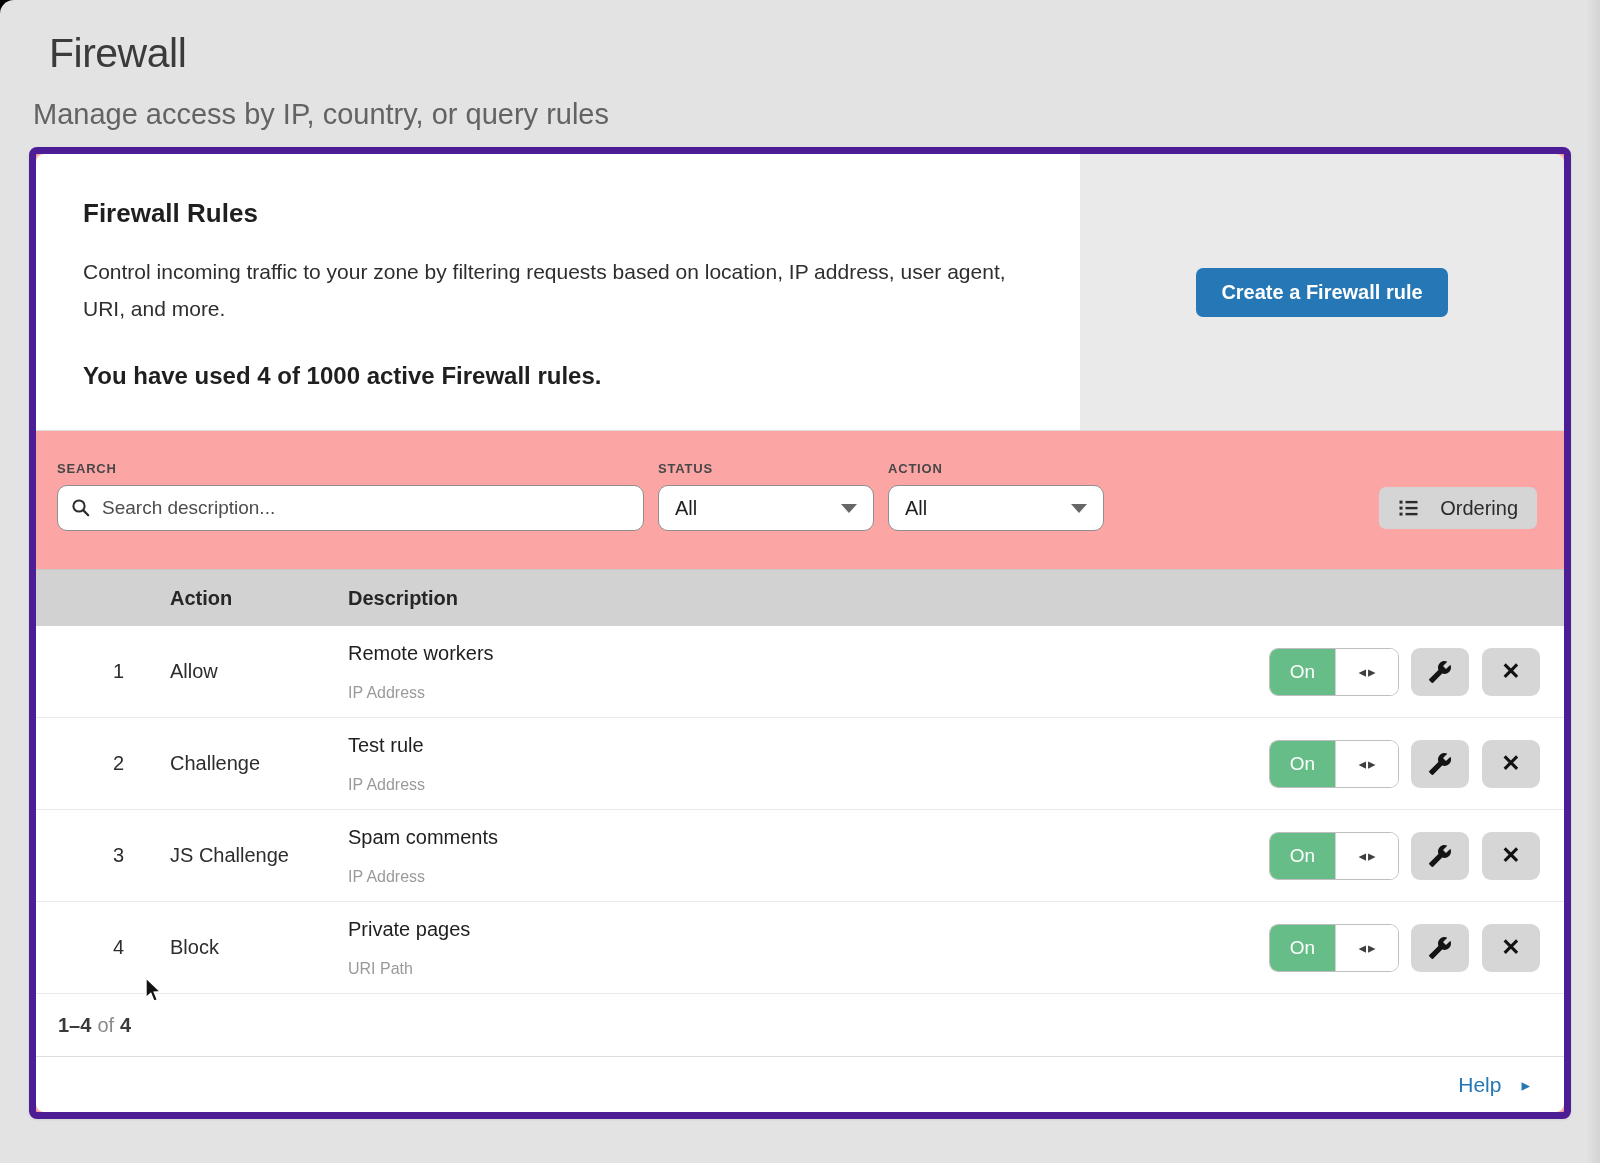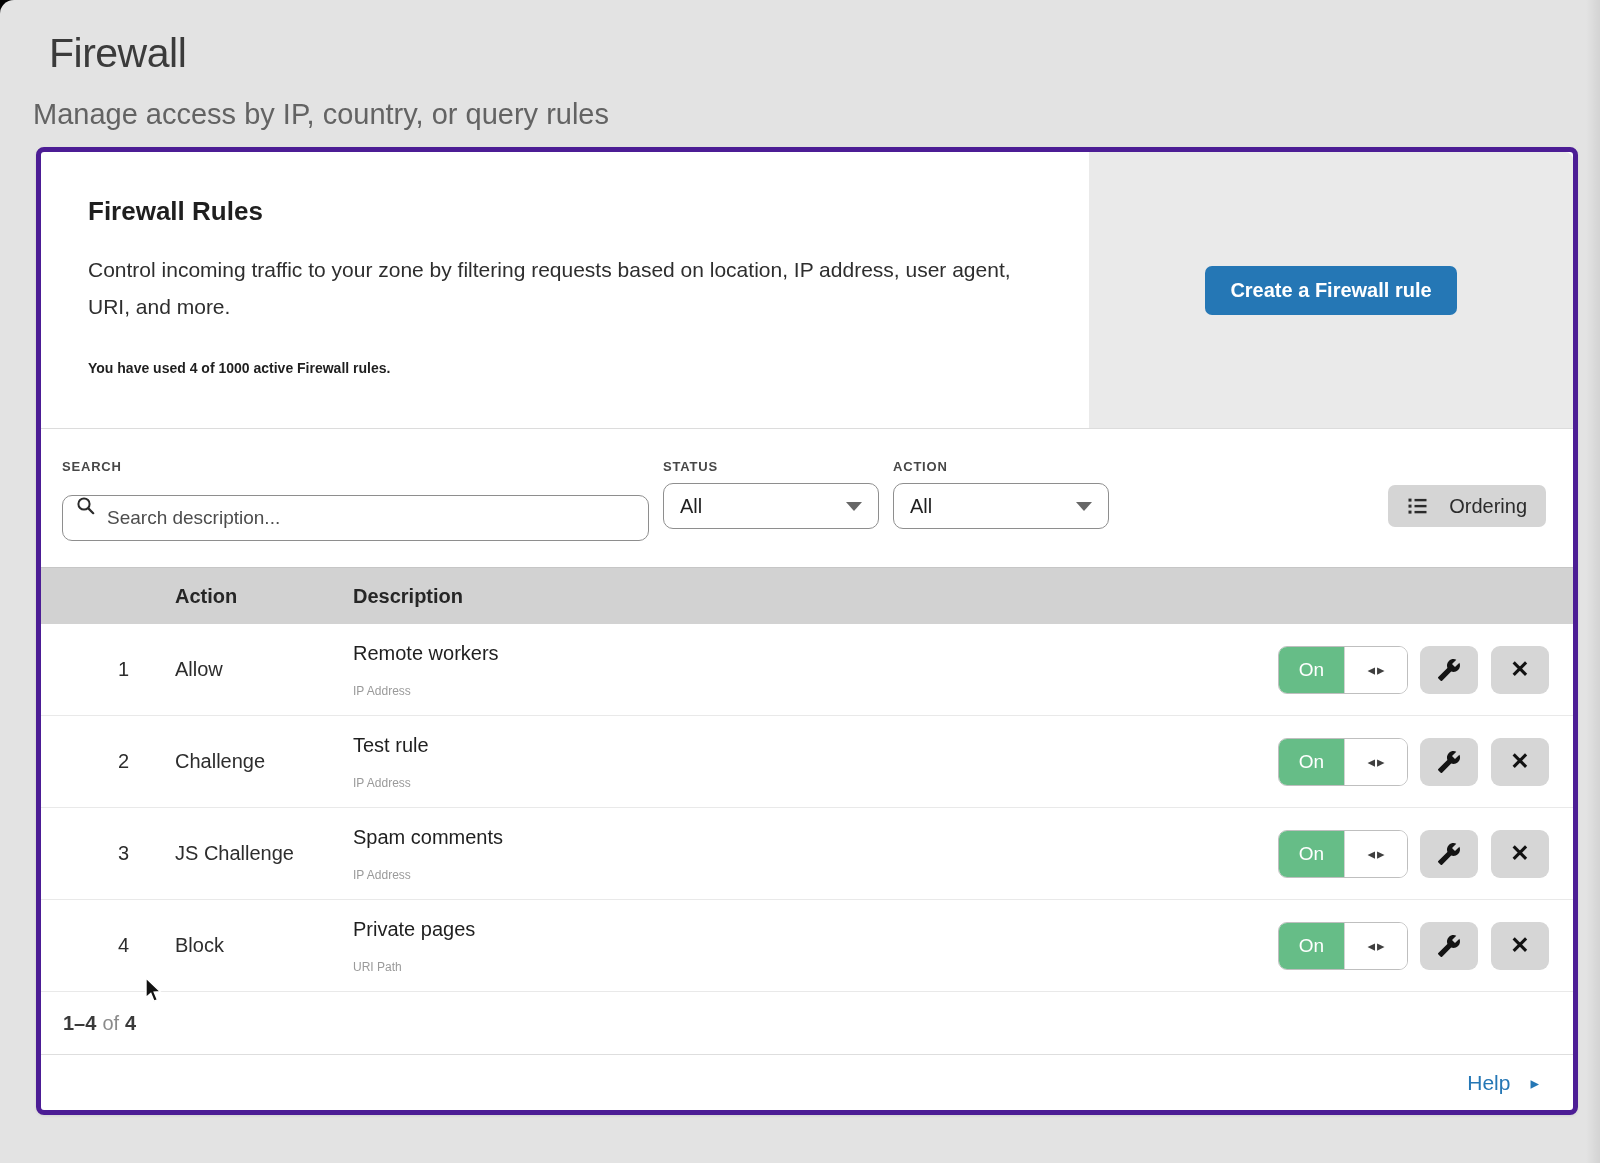--- a/index.html
+++ b/index.html
@@ -9,65 +9,65 @@
         font-family:"Liberation Sans",sans-serif;-webkit-font-smoothing:antialiased;}
   .page::after{content:"";position:absolute;top:0;right:0;width:14px;height:100%;
         background:linear-gradient(to right, rgba(0,0,0,0), rgba(0,0,0,0.07));pointer-events:none;}
 
   
   .page-header{padding:14px 0 0 33px;}
   .page-title{margin:16px;font-size:41px;font-weight:500;color:#3b3b3b;letter-spacing:-0.5px;}
   .page-subtitle{margin-top:21px;font-size:29px;color:#636363;}
 
   
-  .card{position:absolute;left:36px;top:147px;width:1542px;background:#ffffff;
-        border-radius:8px;border:5px solid #4c1d95;box-sizing:border-box;
+  .card{position:absolute;left:29px;top:147px;width:1542px;background:#fca5a5;
+        border-radius:8px;border:7px solid #4c1d95;box-sizing:border-box;
         box-shadow:0 1px 3px rgba(0,0,0,0.08);}
 
   .card-top{display:flex;border-bottom:1px solid #dcdcdc;min-height:277px;box-sizing:border-box;}
   .card-top-left{flex:1;padding:44px 40px 38px 47px;background:#fff;border-radius:8px 0 0 0;}
   .card-top-right{width:484px;background:#eaeaea;border-radius:0 8px 0 0;
         display:flex;align-items:center;justify-content:center;}
   .card-heading{margin:0 0 24px;font-size:26px;font-weight:700;color:#1f1f1f;}
   .card-desc{margin:0;font-size:21px;line-height:1.78;color:#2e2e2e;max-width:945px;}
-  .usage-note{margin:34px 0 0;font-size:14px;font-weight:700;color:#1f1f1f;}
+  .usage-note{margin:34px 0 0;font-size:24px;font-weight:700;color:#1f1f1f;}
   .btn-primary{background:#2577b5;color:#fff;font-size:20px;font-weight:700;
         font-family:inherit;padding:13px 25px;border:none;border-radius:7px;cursor:pointer;}
 
   
   .filters{display:flex;align-items:flex-end;gap:14px;padding:30px 27px 38px 21px;}
   .filter-group{display:flex;flex-direction:column;justify-content:center;}
   .filter-label{font-size:13px;font-weight:700;letter-spacing:0.8px;color:#474747;margin-bottom:9px;}
   .search-group{width:587px;}
   .search-box{position:relative;height:46px;}
   .search-box svg{position:absolute;left:14px;top:13px;pointer-events:none;}
   .search-input{box-sizing:border-box;width:100%;height:46px;border:1px solid #8e8e8e;
         border-radius:10px;padding:0 14px 0 44px;font-size:19px;font-family:inherit;
-        color:#333;background:#fff;outline:none;margin-top:12px;}
+        color:#333;background:#fff;outline:none;}
   .search-input::placeholder{color:#4d4d4d;opacity:1;}
   .select{box-sizing:border-box;width:216px;height:46px;border:1px solid #8e8e8e;border-radius:10px;
         background:#fff;display:flex;align-items:center;justify-content:space-between;
         padding:0 16px;font-size:20px;color:#1f1f1f;cursor:pointer;}
   .caret{width:0;height:0;border-left:8px solid transparent;border-right:8px solid transparent;
         border-top:9px solid #676767;}
   .btn-ordering{margin-left:auto;display:flex;align-items:center;gap:21px;background:#d5d5d5;
         border:none;border-radius:7px;height:42px;padding:0 19px;font-size:20px;color:#2b2b2b;
         font-family:inherit;cursor:pointer;margin-bottom:2px;}
 
   
   .table-header{display:flex;align-items:center;height:57px;background:#d2d2d2;
         border-top:1px solid #c6c6c6;box-sizing:border-box;
         font-weight:700;font-size:20px;color:#262626;}
   .col-num{width:88px;text-align:right;flex-shrink:0;}
   .col-action{width:178px;margin-left:46px;flex-shrink:0;}
   .col-desc{flex:1;min-width:0;}
   .rule-row{display:flex;align-items:center;height:92px;border-bottom:1px solid #e9e9e9;
         box-sizing:border-box;background:#fff;font-size:20px;color:#2d2d2d;}
   .desc-title{font-size:20px;color:#1f1f1f;}
-  .desc-sub{font-size:12px;color:#9a9a9a;margin-top:19px;}
+  .desc-sub{font-size:16px;color:#9a9a9a;margin-top:19px;}
   .col-controls{margin-left:auto;display:flex;align-items:center;padding-right:24px;}
   .toggle{display:flex;width:130px;height:48px;border:1px solid #bfbfbf;border-radius:9px;
         overflow:hidden;box-sizing:border-box;cursor:pointer;background:#fff;}
   .toggle-on{width:65px;background:#66bd87;color:#fff;font-size:19px;
         display:flex;align-items:center;justify-content:center;}
   .toggle-handle{flex:1;background:#fff;display:flex;align-items:center;justify-content:center;
         font-size:15px;color:#3f3f3f;letter-spacing:2px;border-left:1px solid #d2d2d2;padding-left:2px;}
   .icon-btn{width:58px;height:48px;background:#d6d6d6;border:none;border-radius:9px;
         display:flex;align-items:center;justify-content:center;cursor:pointer;font-family:inherit;}
   .icon-btn.wrench-btn{margin-left:12px;}

